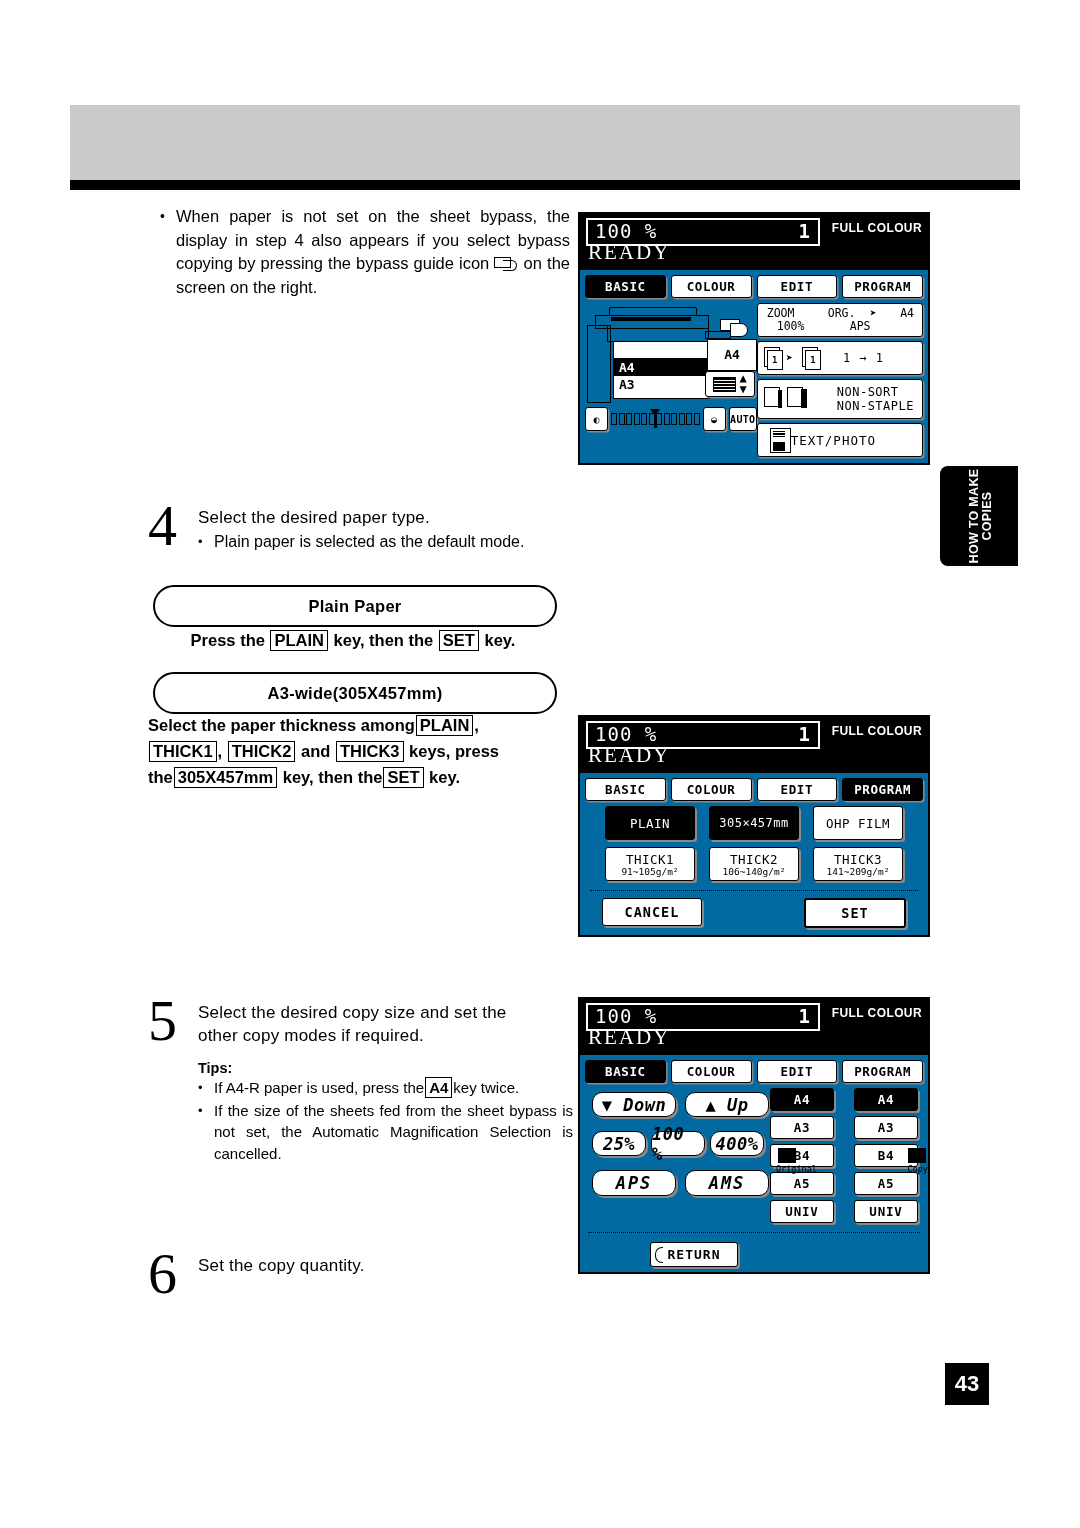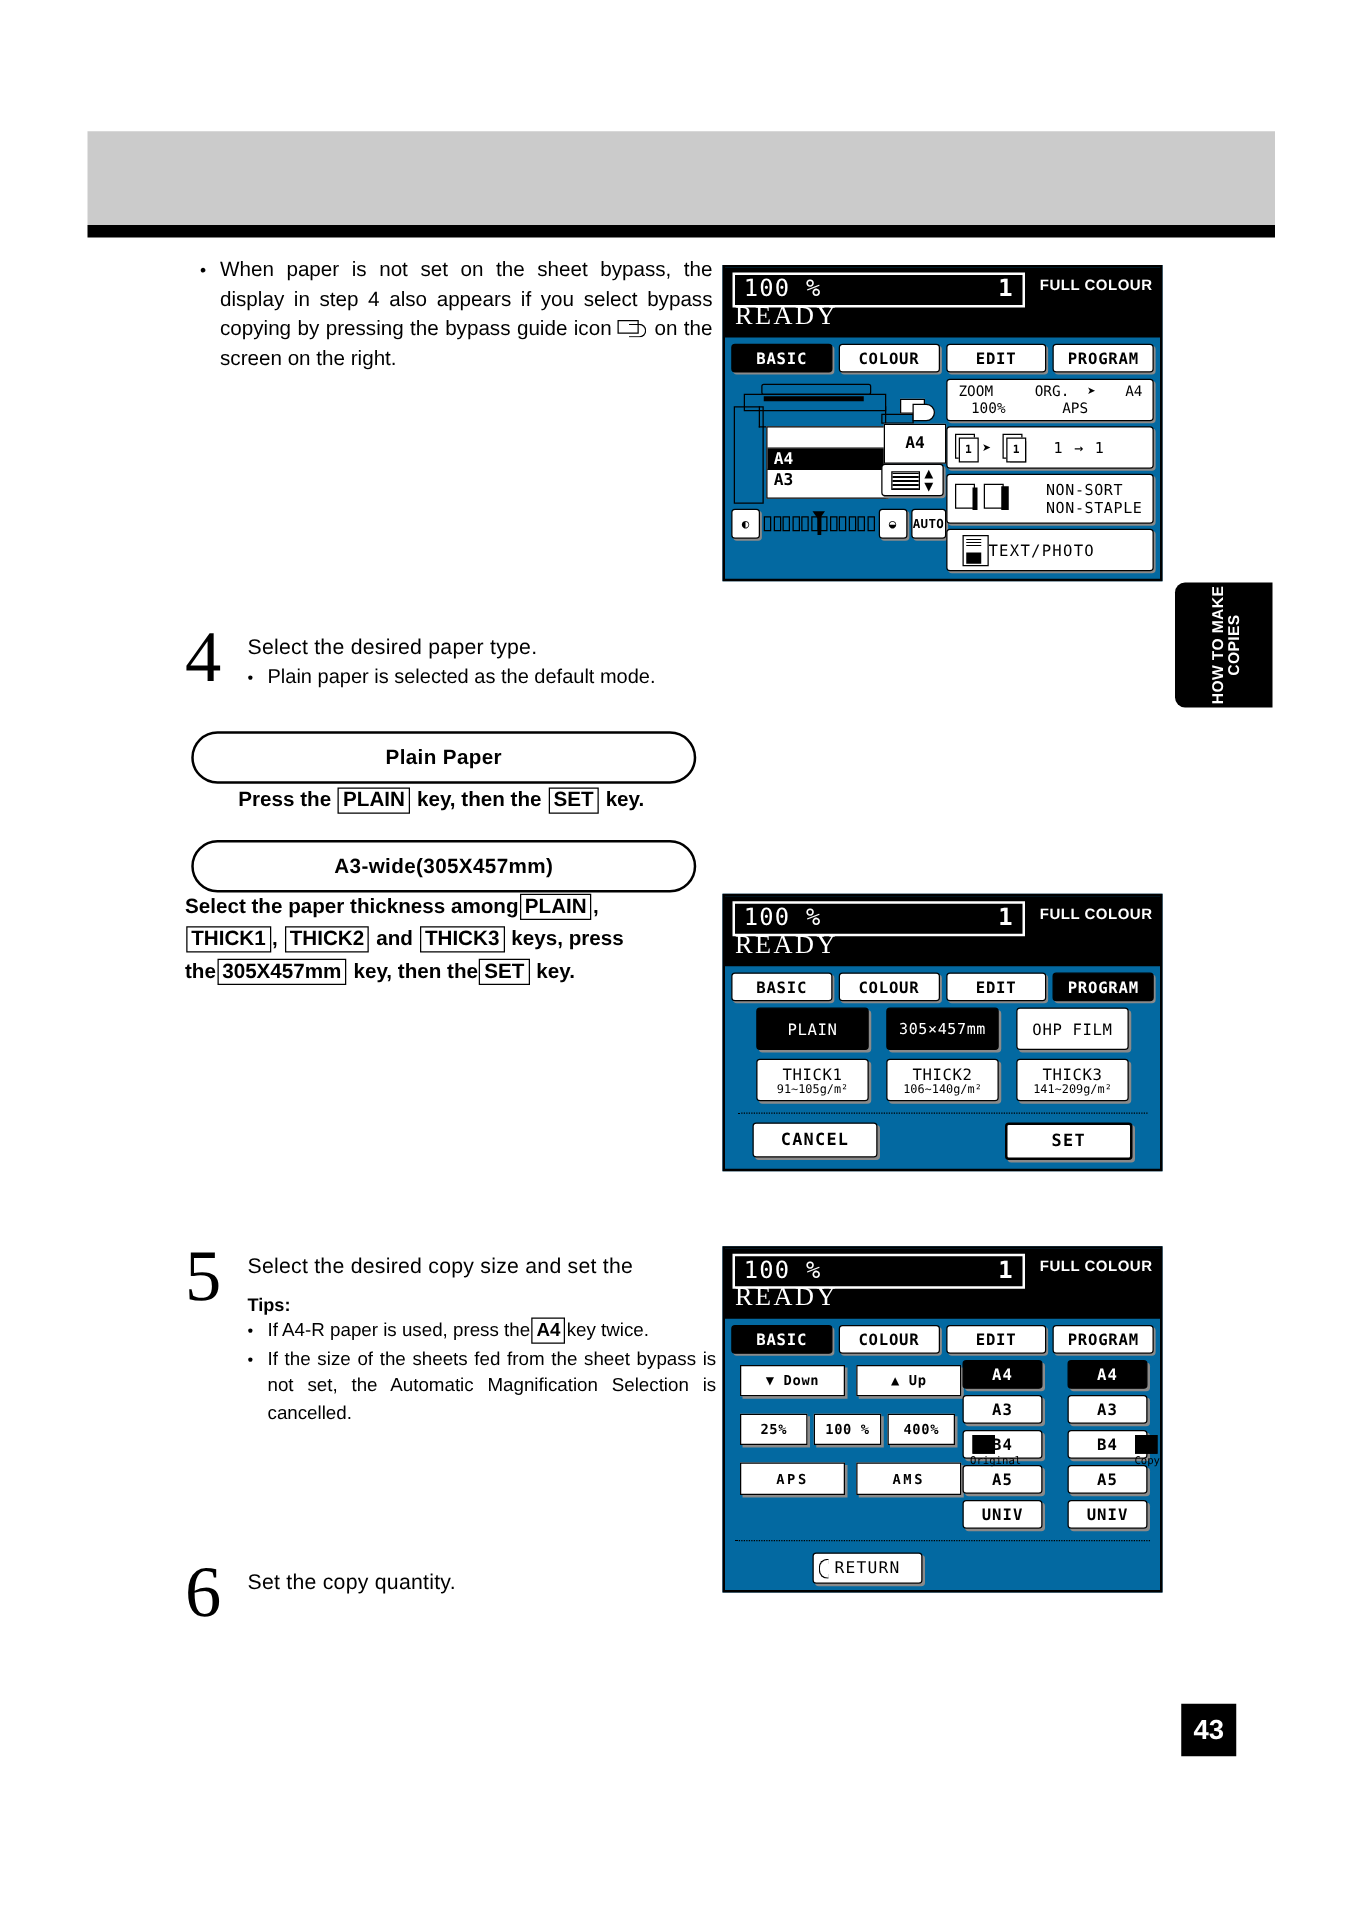--- a/index.html
+++ b/index.html
@@ -187,43 +187,43 @@
     box-shadow:2px 2px 0 #8a8a8a;display:flex;align-items:center;justify-content:center;
     font-size:13.5px;font-weight:bold;letter-spacing:1px;
   }
   .fbtn2.strong{border-width:2.6px;}
 
   
   .p3body{padding:3px 8px 7px 8px;position:relative;height:186px;box-sizing:border-box;}
   .p3left{position:absolute;left:12px;top:6px;width:178px;}
   .r3row{display:flex;gap:9px;margin-bottom:14px;}
   .b3{
-    border:1.6px solid #000;border-radius:0;background:#fff;box-shadow:2px 2px 0 #8a8a8a;
-    display:flex;align-items:center;justify-content:center;font-size:11px;font-weight:bold;letter-spacing:.5px;
+    border:1.6px solid #000;border-radius:10px;background:#fff;box-shadow:2px 2px 0 #8a8a8a;
+    display:flex;align-items:center;justify-content:center;font-size:17px;font-weight:bold;letter-spacing:.5px;font-style:italic;
   }
   .b3.wide{width:82px;height:23px;}
   .b3.pct{width:52px;height:23px;}
   .b3.aps{width:82px;height:24px;letter-spacing:2px;}
   .p3cols{position:absolute;right:10px;top:2px;display:flex;gap:20px;}
   .p3col{display:flex;flex-direction:column;gap:5px;}
   .szb{
     width:62px;height:21px;border:1.6px solid #000;border-radius:3px;background:#fff;
     box-shadow:2px 2px 0 #8a8a8a;display:flex;align-items:center;justify-content:center;
     font-size:12.5px;font-weight:bold;letter-spacing:.8px;
   }
   .szb.sel{background:#000;color:#fff;}
   .origlbl{position:absolute;left:196px;top:78px;font-size:8.5px;}
   .copylbl{position:absolute;right:0px;top:78px;font-size:8.5px;}
   .origicon{position:absolute;left:198px;top:62px;width:16px;height:13px;border:1.6px solid #000;background:#000;}
   .copyicon{position:absolute;right:2px;top:62px;width:16px;height:13px;border:1.6px solid #000;background:#000;}
   .p3sep{position:absolute;left:8px;right:8px;top:146px;border-top:1.6px dotted #000;}
   .retbtn{
     position:absolute;left:70px;top:156px;width:86px;height:23px;border:1.8px solid #000;
     border-radius:3px 3px 3px 3px;background:#fff;box-shadow:2px 2px 0 #8a8a8a;
-    display:flex;align-items:center;justify-content:center;font-size:13px;font-weight:normal;letter-spacing:1px;
+    display:flex;align-items:center;justify-content:center;font-size:13px;font-weight:bold;letter-spacing:1px;
   }
   .retbtn:before{content:"";position:absolute;left:4px;top:4px;width:7px;height:14px;border:1.6px solid #000;border-right:none;border-radius:7px 0 0 7px;}
 </style>
 </head>
 <body>
 
 <div class="hdr-gray"></div>
 <div class="hdr-rule"></div>
 
 <div class="sidetab">
@@ -287,20 +287,21 @@
     <span>the</span><span class="keybox">305X457mm</span>
     <span>key, then the</span><span class="keybox">SET</span>
     <span>key.</span>
   </div>
 </div>
 
 <div class="step" style="left:148px;top:995px;width:425px;">
   <div class="num">5</div>
   <div class="scontent">
     <h3>Select the desired copy size and set the</h3>
+    <h3>other copy modes if required.</h3>
     <div class="tips-hdr">Tips:</div>
     <div class="tip">
       <span class="dot">•</span>
       <span class="body">
         <span>If A4-R paper is used, press the</span><span class="keybox">A4</span><span>key twice.</span>
       </span>
     </div>
     <div class="tip">
       <span class="dot">•</span>
       <span class="body">If the size of the sheets fed from the sheet bypass is not set, the Automatic Magnification Selection is cancelled.</span>

